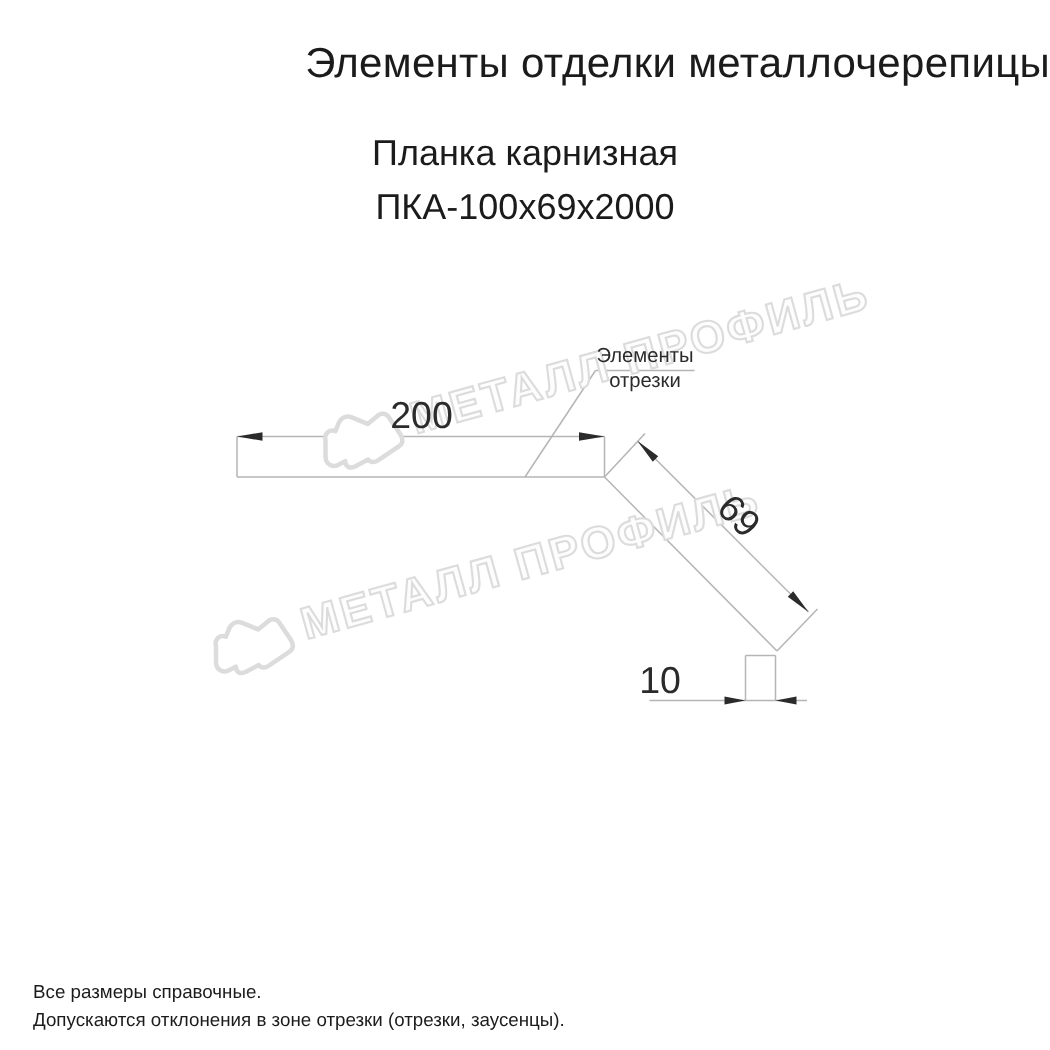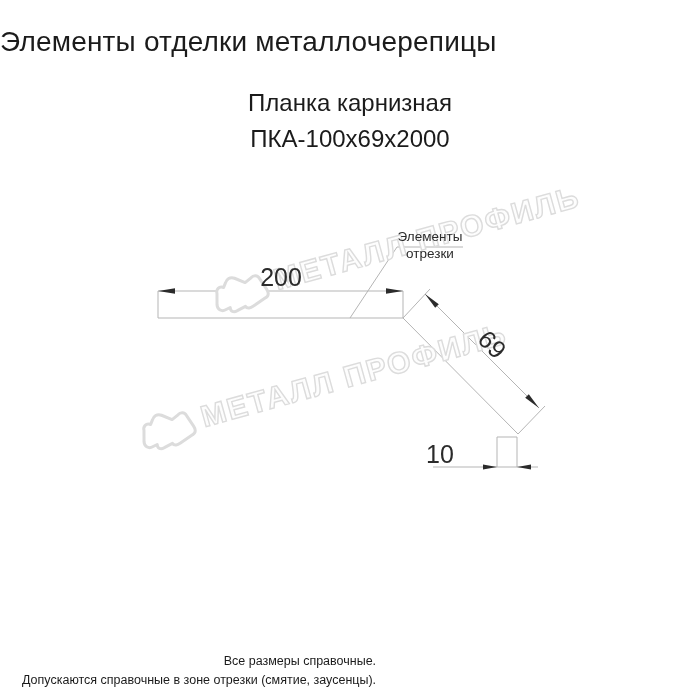--- a/index.html
+++ b/index.html
@@ -2,21 +2,21 @@
 <html style="--bg-color: #ffffff; --title-color: #1b1b1b; --text-color: #2b2b2b; --line-color: #b5b5b5; --arrow-color: #2b2b2b; --watermark-color: #dcdcdc;"><head>
 <meta charset="utf-8">
 <style>
   html,body{margin:0;padding:0;background:#fff;}
   .canvas{
     position:relative;width:700px;height:700px;background:var(--bg-color,#fff);
     overflow:hidden;font-family:"Liberation Sans",sans-serif;color:var(--text-color,#2b2b2b);
   }
   
   .title{
-    position:absolute;left:0;top:26px;width:700px;text-align:left;
+    position:absolute;left:0;top:26px;width:700px;text-align:right;
     font-size:28px;font-weight:400;color:var(--title-color,#1b1b1b);letter-spacing:.2px;
   }
   .subtitle{
     position:absolute;left:0;top:89px;width:700px;text-align:center;
     font-size:24px;font-weight:400;color:var(--title-color,#1b1b1b);
   }
   .subtitle .line{display:block;}
   .subtitle .line + .line{margin-top:8px;}
   
   svg.drawing{position:absolute;left:0;top:0;z-index:1;}
@@ -41,21 +41,21 @@
   }
   .watermark .wm-text{
     margin-left:7px;font-size:30px;font-weight:700;letter-spacing:2px;
     color:#fdfdfd;-webkit-text-stroke:1.4px var(--watermark-color,#dcdcdc);
   }
   .wm-top{left:212px;top:275px;transform:rotate(-15.5deg);}
   .wm-bottom{left:139px;top:412px;transform:rotate(-15.5deg);}
   
   .footnotes{
     position:absolute;left:22px;top:652px;z-index:3;
-    font-size:12.5px;line-height:18.5px;color:var(--title-color,#1b1b1b);text-align:right;
+    font-size:12.5px;line-height:18.5px;color:var(--title-color,#1b1b1b);
   }
   .footnotes span{display:block;}
 </style>
 </head>
 <body>
 
 <div class="canvas">
 
   <div class="title">Элементы отделки металлочерепицы</div>
   <div class="subtitle">
@@ -117,16 +117,16 @@
   <div class="dim-label dim-69">69</div>
   <div class="dim-label dim-10">10</div>
 
   <div class="face-label">
     <span>Элементы</span>
     <span>отрезки</span>
   </div>
 
   <div class="footnotes">
     <span>Все размеры справочные.</span>
-    <span>Допускаются справочные в зоне отрезки (смятие, заусенцы).</span>
+    <span>Допускаются отклонения в зоне отрезки (отрезки, заусенцы).</span>
   </div>
 
 </div>
 
 </body></html>

